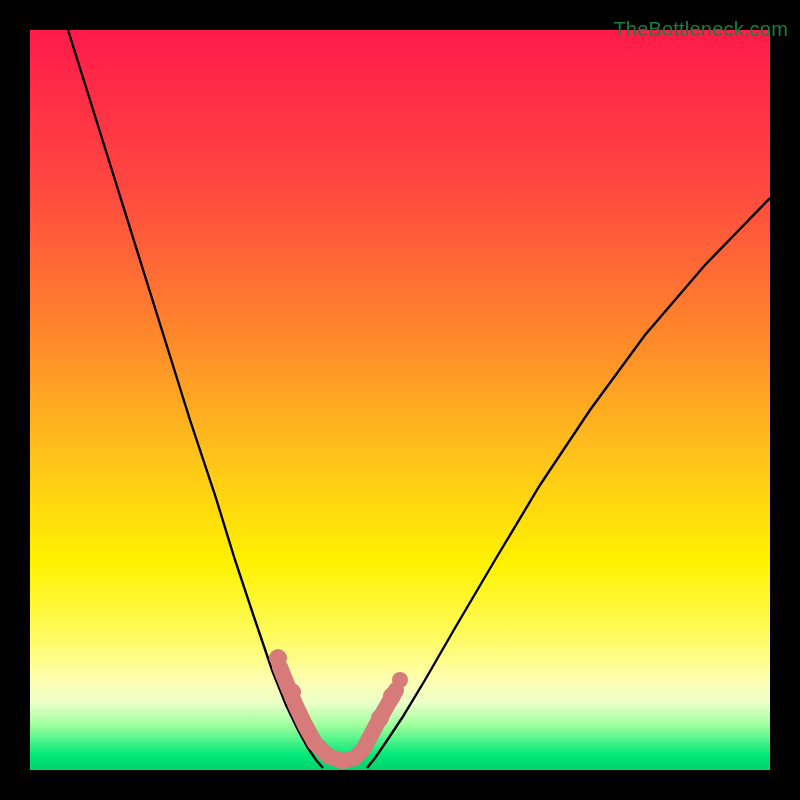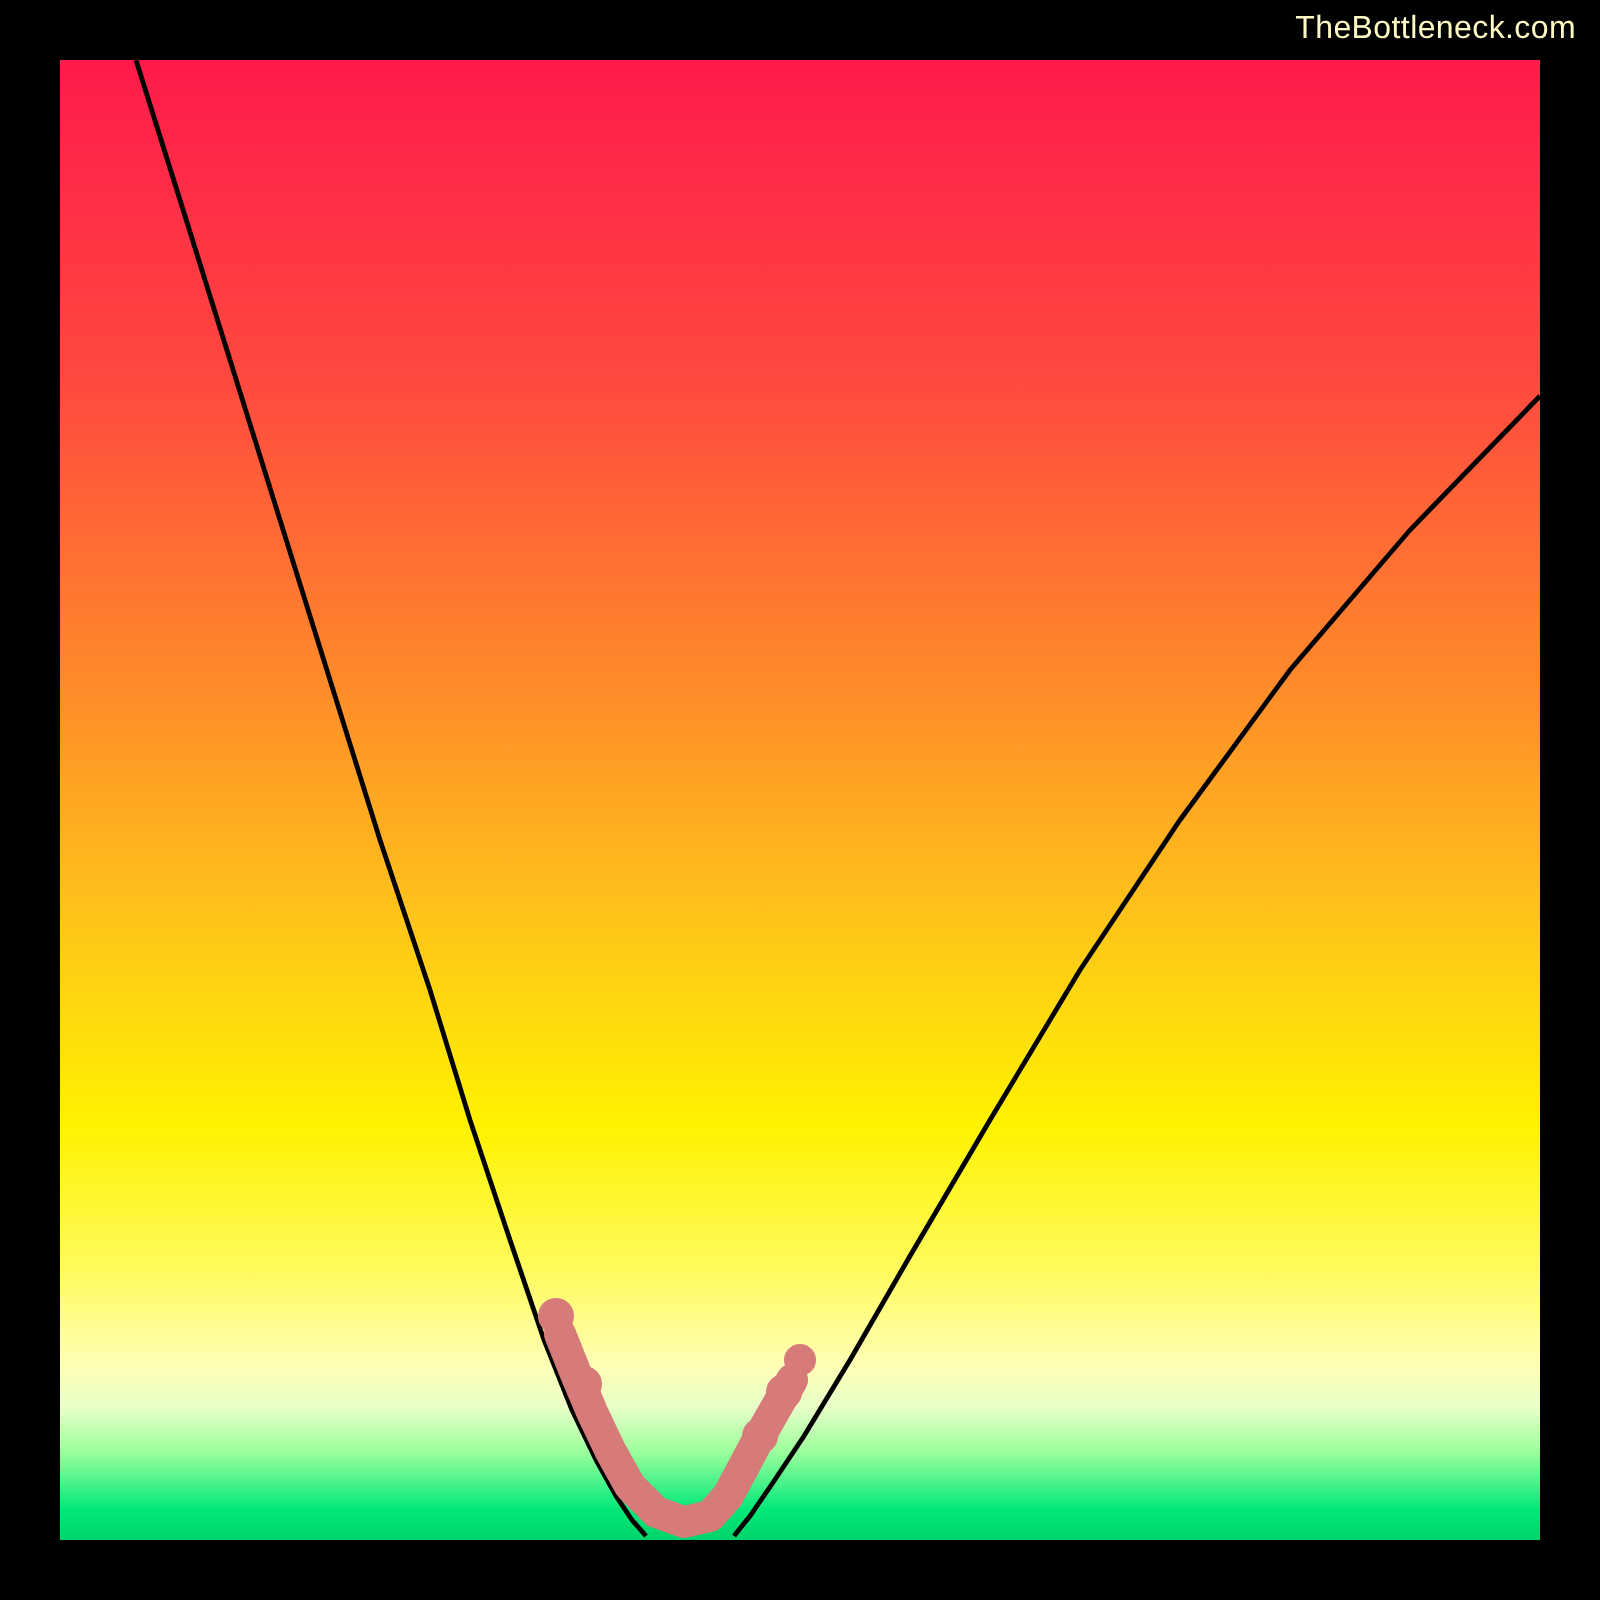--- a/index.html
+++ b/index.html
@@ -40,24 +40,24 @@
       #fffb60 82%,
       #ffffb3 88%,
       #e9ffc8 91%,
       #9dff9d 94%,
       #00e878 98%,
       #00d46a 100%
     );
   }
   .watermark {
     position: absolute;
-    top: 6px;
+    top: 18px;
     right: 12px;
-    color: #fef9c3;
-    font-size: 16px;
+    color: #15803d;
+    font-size: 20px;
     font-weight: 500;
     letter-spacing: 0.2px;
     user-select: none;
   }
   svg.curves {
     position: absolute;
     inset: 0;
     width: 100%;
     height: 100%;
   }

